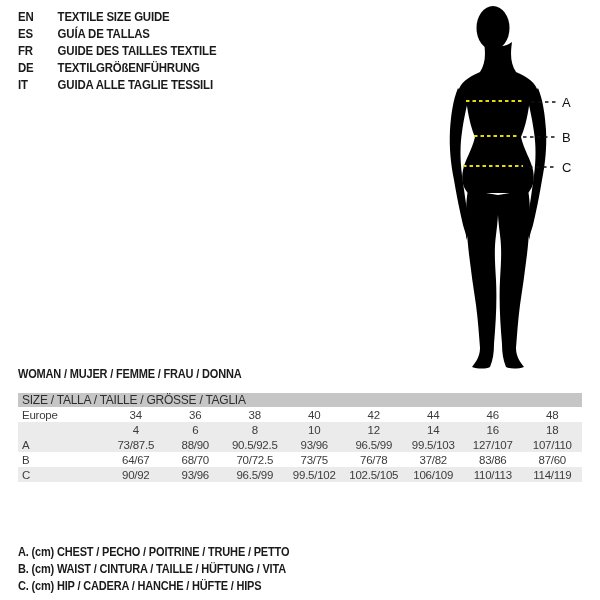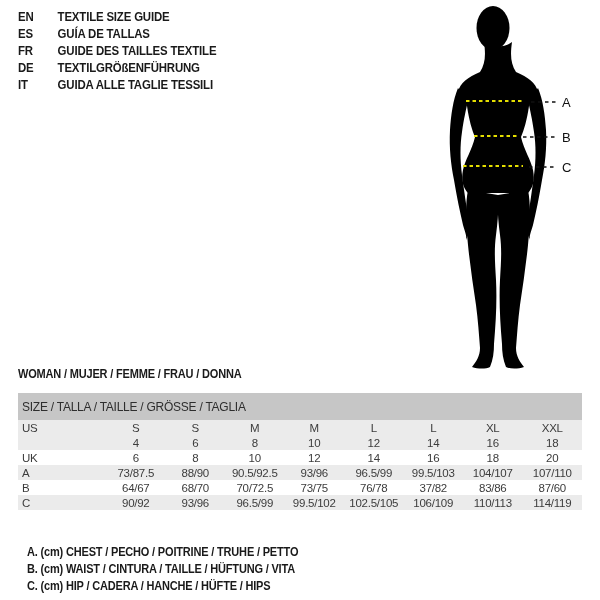--- a/index.html
+++ b/index.html
@@ -25,30 +25,30 @@
   
   .section-title{position:absolute;left:18px;top:367px;font-size:12.5px;font-weight:bold;letter-spacing:-0.2px;}
 
   
   .size-table{
     position:absolute;left:18px;top:393px;width:564px;
     border-collapse:collapse;table-layout:fixed;
     font-size:11.5px;color:#3c3c3c;letter-spacing:-0.25px;
   }
   .size-table th{
-    height:27px;background:var(--header_bg,#c6c6c6);color:#2e2e2e;
+    height:14px;background:var(--header_bg,#c6c6c6);color:#2e2e2e;
     font-weight:normal;text-align:left;padding:0 0 0 4px;font-size:12px;
   }
   .size-table td{height:15px;padding:0;text-align:center;overflow:hidden;white-space:nowrap;}
   .size-table td.row-label{text-align:left;padding-left:4px;}
   .size-table tr.shaded td{background:var(--shaded_bg,#ebebeb);}
   .size-table col.label-col{width:88px;}
 
   
-  .legend-block{position:absolute;left:18px;top:544px;margin-left:9px;}
+  .legend-block{position:absolute;left:18px;top:544px;}
   .legend-row{height:17px;line-height:17px;font-size:12.5px;font-weight:bold;letter-spacing:-0.2px;}
 </style>
 </head>
 <body>
 
 <div class="lang-block">
   <div class="lang-row condensed">
     <span class="lang-code">EN</span><span class="lang-text">TEXTILE SIZE GUIDE</span>
   </div>
   <div class="lang-row condensed">
@@ -164,62 +164,51 @@
       <col>
       <col>
       <col>
   </colgroup>
   <thead>
     <tr>
       <th colspan="9">SIZE / TALLA / TAILLE / GRÖSSE / TAGLIA</th>
     </tr>
   </thead>
   <tbody>
-    <tr class="shaded">
-      <td class="row-label">US</td>
-      <td>S</td>
-      <td>S</td>
-      <td>M</td>
-      <td>M</td>
-      <td>L</td>
-      <td>L</td>
-      <td>XL</td>
-      <td>XXL</td>
+    <tr>
+      <td class="row-label">Europe</td>
+      <td>34</td>
+      <td>36</td>
+      <td>38</td>
+      <td>40</td>
+      <td>42</td>
+      <td>44</td>
+      <td>46</td>
+      <td>48</td>
     </tr>
     <tr class="shaded">
       <td class="row-label"></td>
       <td>4</td>
       <td>6</td>
       <td>8</td>
       <td>10</td>
       <td>12</td>
       <td>14</td>
       <td>16</td>
       <td>18</td>
     </tr>
-    <tr>
-      <td class="row-label">UK</td>
-      <td>6</td>
-      <td>8</td>
-      <td>10</td>
-      <td>12</td>
-      <td>14</td>
-      <td>16</td>
-      <td>18</td>
-      <td>20</td>
-    </tr>
     <tr class="shaded">
       <td class="row-label">A</td>
       <td>73/87.5</td>
       <td>88/90</td>
       <td>90.5/92.5</td>
       <td>93/96</td>
       <td>96.5/99</td>
       <td>99.5/103</td>
-      <td>104/107</td>
+      <td>127/107</td>
       <td>107/110</td>
     </tr>
     <tr>
       <td class="row-label">B</td>
       <td>64/67</td>
       <td>68/70</td>
       <td>70/72.5</td>
       <td>73/75</td>
       <td>76/78</td>
       <td>37/82</td>

